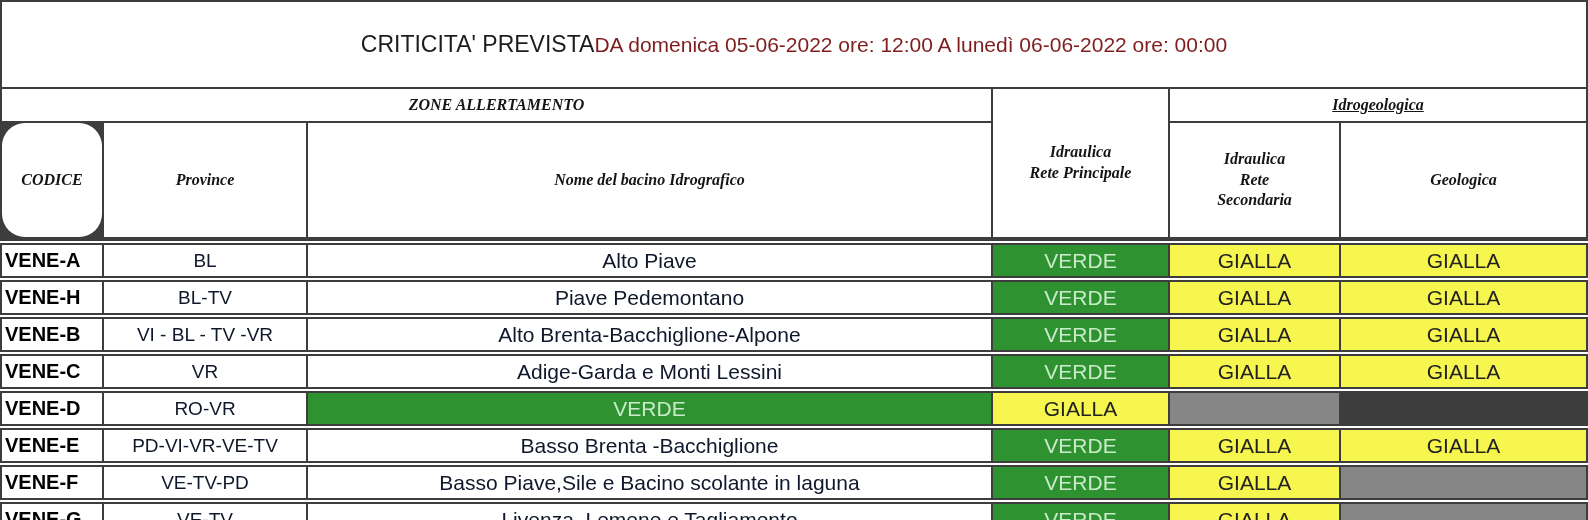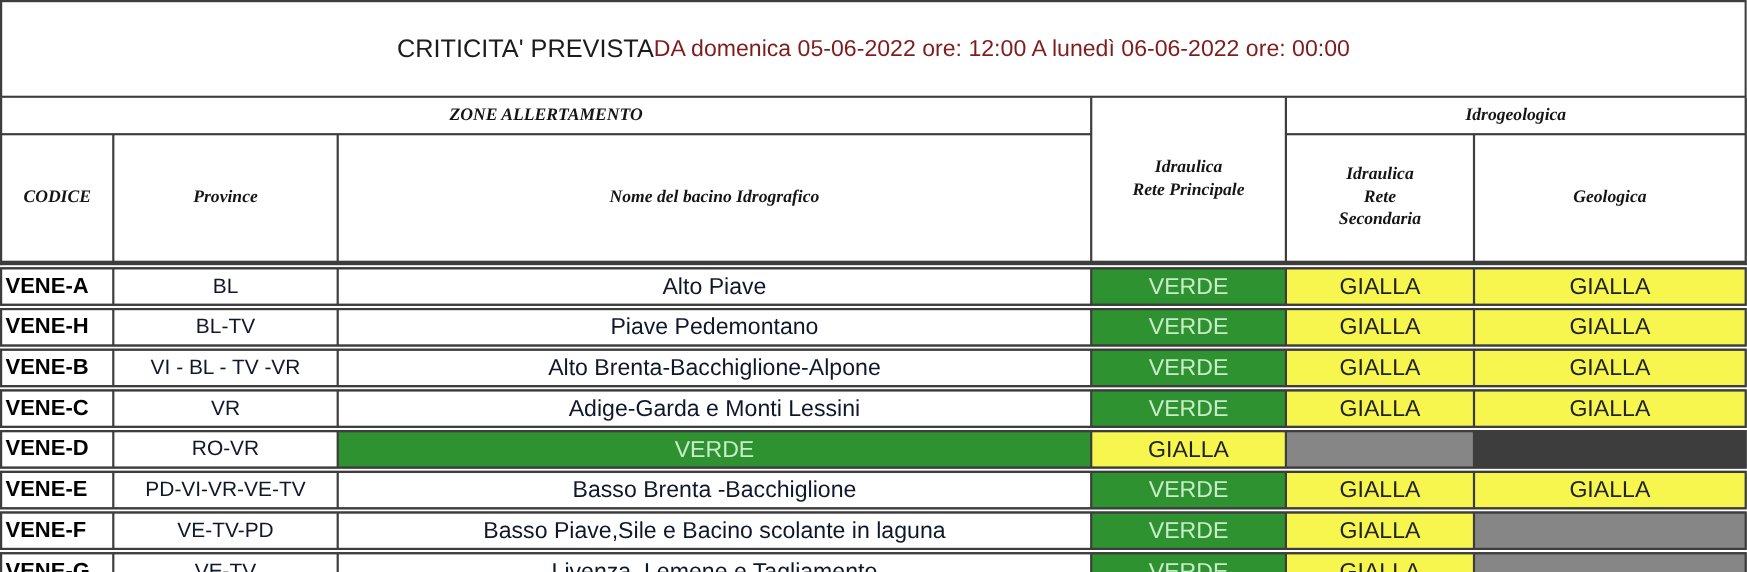--- a/index.html
+++ b/index.html
@@ -21,22 +21,22 @@
 
   
   .header-grid{height:152px; border:2px solid var(--bc); border-top:none;
                display:grid; grid-template-columns:100px 202px 683px 175px 169px 1fr;
                grid-template-rows:32px 114px; gap:2px; background:var(--bc);}
   .hcell{background:#fff; display:flex; align-items:center; justify-content:center;
          font-family:"Liberation Serif", serif; font-style:italic; font-weight:700;
          font-size:16px; color:#151515; text-align:center;}
   .cell-zone{grid-column:1/4; grid-row:1;}
   .cell-princ{grid-column:4; grid-row:1/3; flex-direction:column; line-height:1.3;}
-  .cell-idro{grid-column:5/7; grid-row:1;}
-  .cell-codice{grid-column:1; grid-row:2; font-size:16px;}
+  .cell-idro{grid-column:5/7; grid-row:1;text-decoration:underline;}
+  .cell-codice{grid-column:1; grid-row:2; font-size:16px;border-radius:23px;}
   .cell-prov{grid-column:2; grid-row:2;}
   .cell-bac{grid-column:3; grid-row:2;}
   .cell-secon{grid-column:5; grid-row:2; flex-direction:column; line-height:1.3;}
   .cell-geo{grid-column:6; grid-row:2;}
 
   
   .data-row{height:35px; margin-top:2px; border:2px solid var(--bc);
             display:grid; grid-template-columns:100px 202px 683px 175px 169px 1fr;
             column-gap:2px; background:var(--bc);}
   .dcell{background:#fff; display:flex; align-items:center; justify-content:center;

